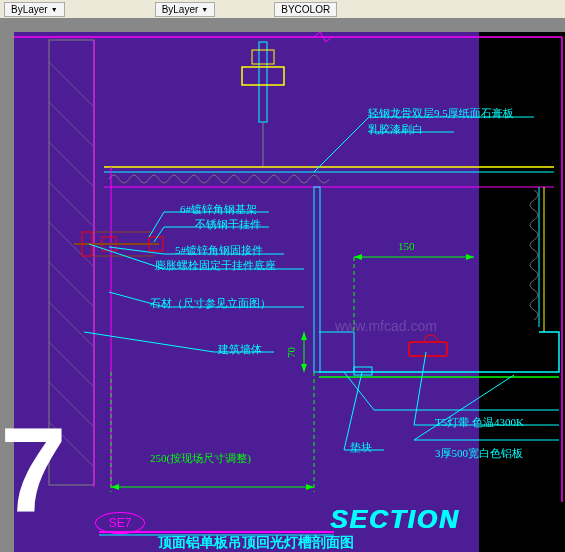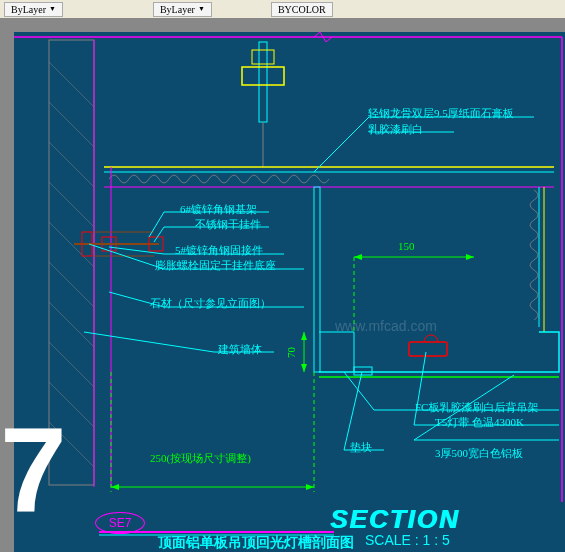--- a/index.html
+++ b/index.html
@@ -1,20 +1,20 @@
 <!DOCTYPE html>
 <html><head>
 <meta charset="utf-8">
 <style>
   * { margin: 0; padding: 0; box-sizing: border-box; }
   body { width: 565px; height: 552px; background: #000; font-family: "SimSun", serif; position: relative; overflow: hidden; }
-  .toolbar { position: absolute; top: 0; left: 0; width: 565px; height: 18px; background: #ece9d8; font-family: Liberation Serif, serif; font-size: 10px; display: flex; align-items: center; }
+  .toolbar { position: absolute; top: 0; left: 0; width: 565px; height: 18px; background: #ece9d8; font-family: Liberation Sans, sans-serif; font-size: 10px; display: flex; align-items: center; }
   .tb-btn { background: #f5f5f5; border: 1px solid #aaa; padding: 1px 6px; margin-left: 4px; color: #000; display: flex; align-items: center; }
   .tb-arrow { font-size: 7px; margin-left: 3px; }
-  .canvas { position: absolute; top: 18px; left: 0; width: 565px; height: 534px; background: #0c4a6e; }
+  .canvas { position: absolute; top: 18px; left: 0; width: 479px; height: 534px; background: #4c1d95; }
   .ruler-left { position: absolute; top: 0; left: 0; width: 14px; height: 534px; background: #888; }
   .ruler-top { position: absolute; top: 0; left: 0; width: 565px; height: 14px; background: #888; }
   svg { position: absolute; top: 14px; left: 14px; }
   .magenta { stroke: #f0f; fill: none; }
   .grey { stroke: #808080; fill: none; }
   .brown { stroke: #8b4513; fill: none; }
   .yellow { stroke: #ffff00; fill: none; }
   .green { stroke: #00ff00; fill: none; }
   .red { stroke: #ff0000; fill: none; }
   .cyan { stroke: #00ffff; fill: none; }
@@ -165,33 +165,31 @@
   <div class="txt" style="left:368px; top:88px">轻钢龙骨双层9.5厚纸面石膏板</div>
   <div class="txt" style="left:368px; top:104px">乳胶漆刷白</div>
 
   <div class="txt" style="left:180px; top:184px">6#镀锌角钢基架</div>
   <div class="txt" style="left:195px; top:199px">不锈钢干挂件</div>
   <div class="txt" style="left:175px; top:225px">5#镀锌角钢固接件</div>
   <div class="txt" style="left:155px; top:240px">膨胀螺栓固定干挂件底座</div>
   <div class="txt" style="left:150px; top:278px">石材（尺寸参见立面图）</div>
   <div class="txt" style="left:218px; top:324px">建筑墙体</div>
 
-  <div class="txt" style="left:415px; top:382px">FC板乳胶漆刷白后背吊架</div>
   <div class="txt" style="left:435px; top:397px">T5灯带 色温4300K</div>
   <div class="txt" style="left:435px; top:428px">3厚500宽白色铝板</div>
   <div class="txt" style="left:350px; top:422px">垫块</div>
 
   <div class="txt green" style="left:150px; top:433px"><span>250</span><span>(按现场尺寸调整)</span></div>
   <div class="txt green" style="left:398px; top:222px">150</div>
   <div class="txt green" style="left:285px; top:340px; transform:rotate(-90deg); transform-origin:left top">70</div>
 
   <div class="big7">7</div>
 
   <div class="tag" style="left:95px; top:494px">
     <div class="tag-ellipse">SE7</div>
   </div>
 
   <div class="sectiontxt" style="left:330px; top:486px">SECTION</div>
-  <div class="scale" style="left:365px; top:514px">SCALE : 1 : 5</div>
   <div class="titlecn" style="left:118px; top:516px">顶面铝单板吊顶回光灯槽剖面图</div>
 
   <div class="watermark wm-url" style="left:335px; top:300px">www.mfcad.com</div>
 </div>
 
 </body></html>

